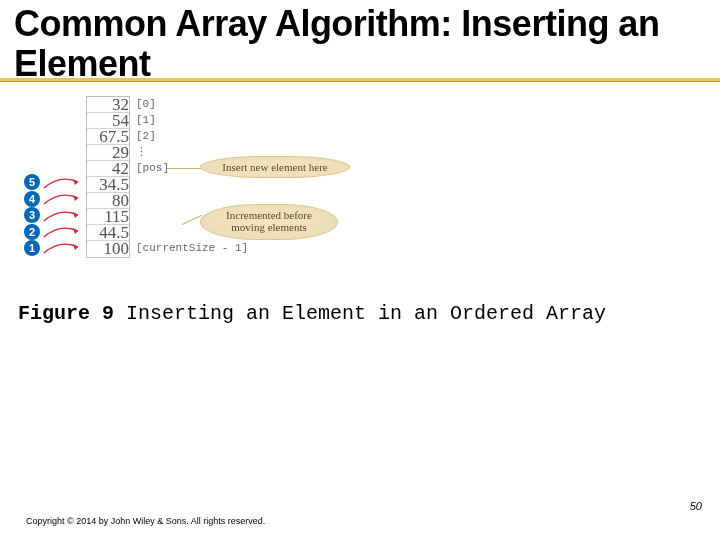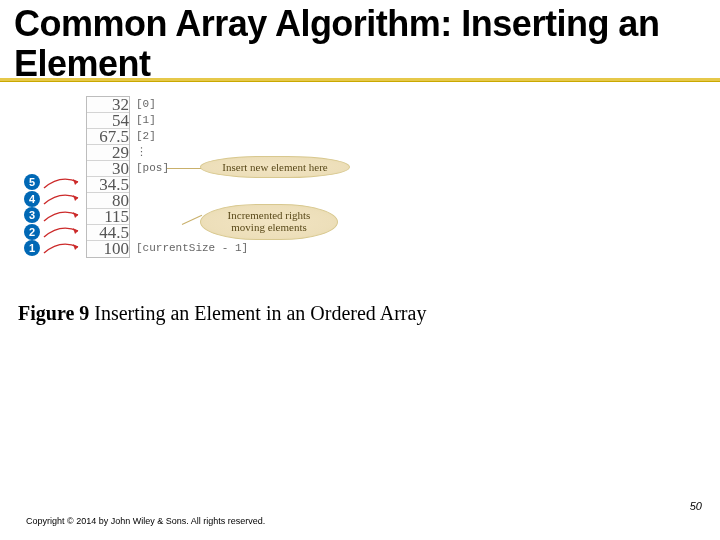--- a/index.html
+++ b/index.html
@@ -21,21 +21,21 @@
   .table { position: absolute; left: 72px; top: 0; border: 1px solid #bdbdbd; background: #fdfdfd; }
   .cell { width: 42px; height: 16px; border-bottom: 1px solid #d4d4d4; font-size: 17px; color: #555; text-align: right; line-height: 16px; font-family: Georgia, serif; }
   .cell:last-child { border-bottom: none; }
 
   .idx-col { position: absolute; left: 122px; top: 0; font-family: "Courier New", monospace; font-size: 11px; color: #666; }
   .idx { height: 16px; line-height: 16px; }
 
   .callout { position: absolute; background: radial-gradient(ellipse at center, #f2e4c2 0%, #eddfba 65%, #e6d7a8 100%); border: 1px solid #d8c88f; color: #5a4a1a; font-size: 11px; font-family: Georgia, serif; display: flex; align-items: center; justify-content: center; text-align: right; padding: 4px 10px; border-radius: 50% / 60%; }
   .callout-line { position: absolute; background: #c9b06b; height: 1px; }
 
-  .caption { position: absolute; left: 18px; top: 302px; font-size: 20px; font-family: Liberation Serif, serif; }
+  .caption { position: absolute; left: 18px; top: 302px; font-size: 20px; font-family: Liberation Mono, monospace; }
   .caption .fig { font-weight: 700; }
 
   .footer-left { position: absolute; left: 14px; bottom: 14px; font-size: 9px; color: #000; margin-left: 12px; }
   .footer-right { position: absolute; right: 18px; bottom: 28px; font-size: 11px; color: #000; font-style: italic; }
 </style>
 </head>
 <body>
 
 <div class="slide">
   <h1 class="title">Common Array Algorithm: Inserting an Element</h1>
@@ -73,21 +73,21 @@
             <path d="M2 12 Q 18 -2 36 6" stroke="#cc2b2b" stroke-width="1.4" fill="none"></path>
             <path d="M36 6 l-5 -3 l2 6 z" fill="#cc2b2b"></path>
           </svg></div>
     </div>
 
     <div class="table">
       <div class="cell">32</div>
       <div class="cell">54</div>
       <div class="cell">67.5</div>
       <div class="cell">29</div>
-      <div class="cell">30</div>
+      <div class="cell">42</div>
       <div class="cell">34.5</div>
       <div class="cell">80</div>
       <div class="cell">115</div>
       <div class="cell">44.5</div>
       <div class="cell">100</div>
     </div>
 
     <div class="idx-col">
       <div class="idx">[0]</div>
       <div class="idx">[1]</div>
@@ -101,21 +101,21 @@
       <div class="idx">[currentSize - 1]</div>
     </div>
 
     <div class="callout-line" style="left:153px; top:72px; width:34px;"></div>
     <div class="callout" style="left:186px; top:60px; width:150px; height:22px;">
       <span>Insert new element here</span>
     </div>
 
     <div class="callout-line" style="left:168px; top:128px; width:22px; transform:rotate(-25deg); transform-origin:left center;"></div>
     <div class="callout" style="left:186px; top:108px; width:138px; height:36px; flex-direction:column; line-height:1.05;">
-      <span>Incremented rights</span>
+      <span>Incremented before</span>
       <span>moving elements</span>
     </div>
 
   </div>
 
   <div class="caption">
     <span class="fig">Figure 9</span><span> Inserting an Element in an Ordered Array</span>
   </div>
 
   <div class="footer-left">Copyright © 2014 by John Wiley &amp; Sons. All rights reserved.</div>

